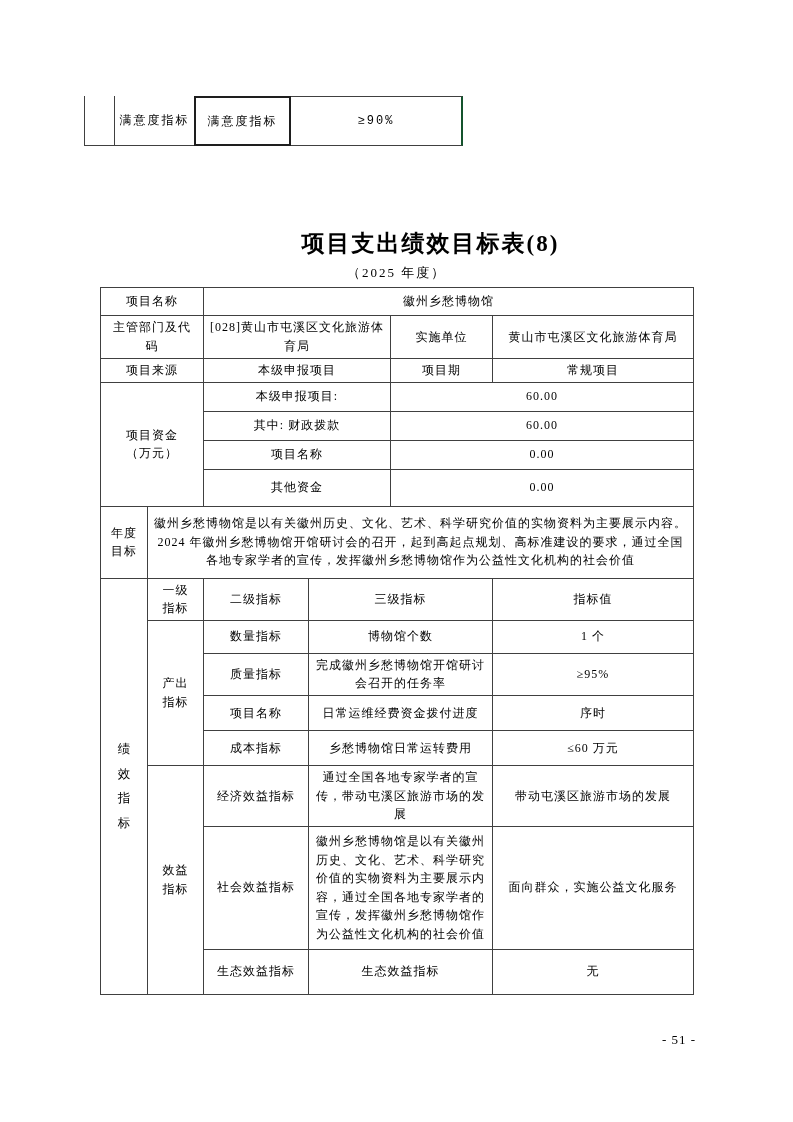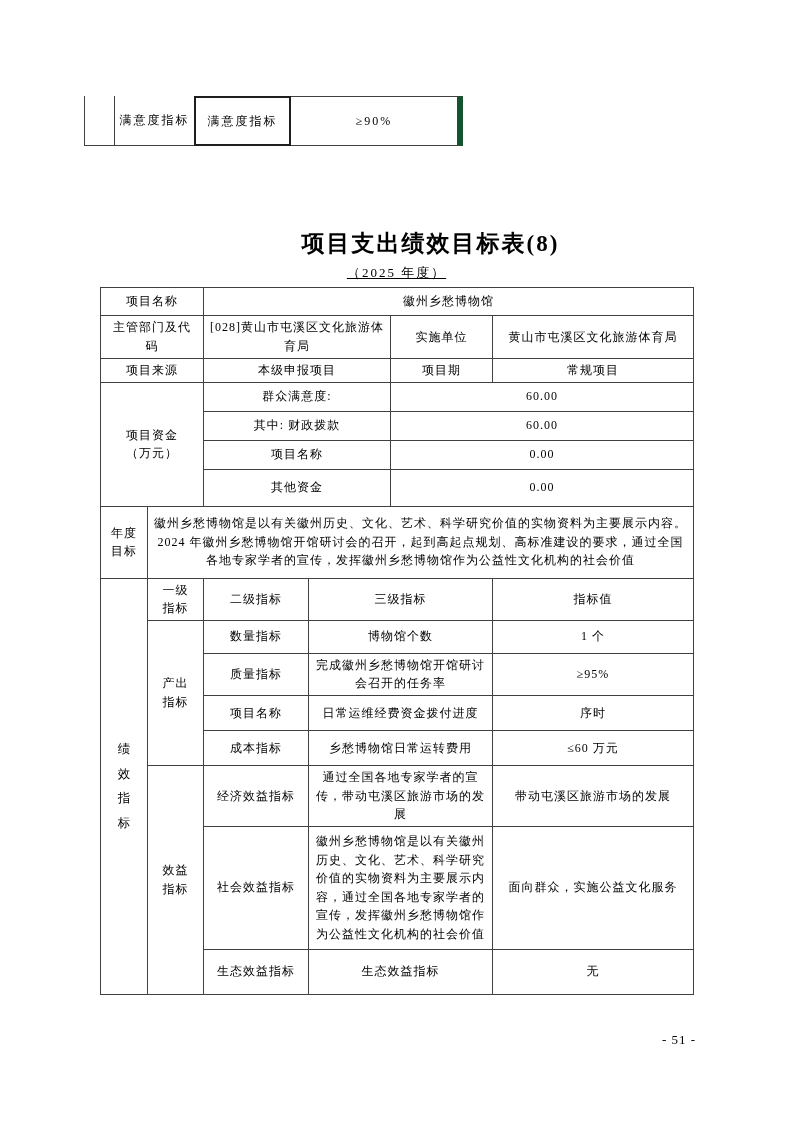--- a/index.html
+++ b/index.html
@@ -6,26 +6,26 @@
   .page{position:relative;width:793px;height:1122px;background:#ffffff;overflow:hidden;
         font-family:"Liberation Serif","DejaVu Serif",serif;color:#000;}
   
   .frag{position:absolute;left:84px;top:96px;width:715px;height:50px;display:flex;box-sizing:border-box;}
   .frag .cell{box-sizing:border-box;display:flex;align-items:center;justify-content:center;
         font-size:12px;letter-spacing:2px;border-bottom:1px solid #404040;border-left:1px solid #404040;height:100%;}
   .frag .c1{width:30px;}
   .frag .c2{width:80px;}
   .frag .c3{width:97px;border:2px solid #1e1e1e;}
   .frag .c4{width:228px;border-top:1px solid #404040;border-left:none;border-right:1px solid #404040;}
-  .frag .c5{width:172px;border-top:1px solid #404040;border-left:none;border-right:6px solid #14532d;}
+  .frag .c5{width:172px;border-top:1px solid #404040;border-left:none;border-right:2px solid #14532d;font-family:Liberation Mono, monospace;}
   
   .title{position:absolute;top:228px;left:0;width:793px;text-align:center;
          font-size:23px;font-weight:bold;letter-spacing:2px;padding-left:34px;}
   .subtitle{position:absolute;top:264px;left:0;width:793px;text-align:center;
-         font-size:13px;letter-spacing:2px;text-decoration:underline;}
+         font-size:13px;letter-spacing:2px;}
   
   table.main{position:absolute;left:100px;top:287px;width:593px;border-collapse:collapse;table-layout:fixed;}
   table.main td{border:1px solid #404040;text-align:center;vertical-align:middle;
         font-size:12px;letter-spacing:1px;line-height:1.55;padding:2px 5px;overflow:hidden;}
   .ml{white-space:pre-line;}
   td.goaltext{text-align:justify;padding:4px 10px;line-height:1.75;}
   td.para{padding:2px 8px;line-height:1.6;}
   td.vert{padding:0;}
   td.vert span{display:inline-block;width:1.15em;word-break:break-all;
         line-height:1.95;font-size:12.5px;letter-spacing:0;}
@@ -70,21 +70,21 @@
       </tr>
       <tr style="height:18px">
         <td colspan="2">项目来源</td>
         <td colspan="2">本级申报项目</td>
         <td>项目期</td>
         <td>常规项目</td>
       </tr>
       <tr style="height:29px">
         <td colspan="2" rowspan="4" class="ml">项目资金
 （万元）</td>
-        <td colspan="2">群众满意度:</td>
+        <td colspan="2">本级申报项目:</td>
         <td colspan="2">60.00</td>
       </tr>
       <tr style="height:29px">
         <td colspan="2">其中: 财政拨款</td>
         <td colspan="2">60.00</td>
       </tr>
       <tr style="height:29px">
         <td colspan="2">项目名称</td>
         <td colspan="2">0.00</td>
       </tr>

